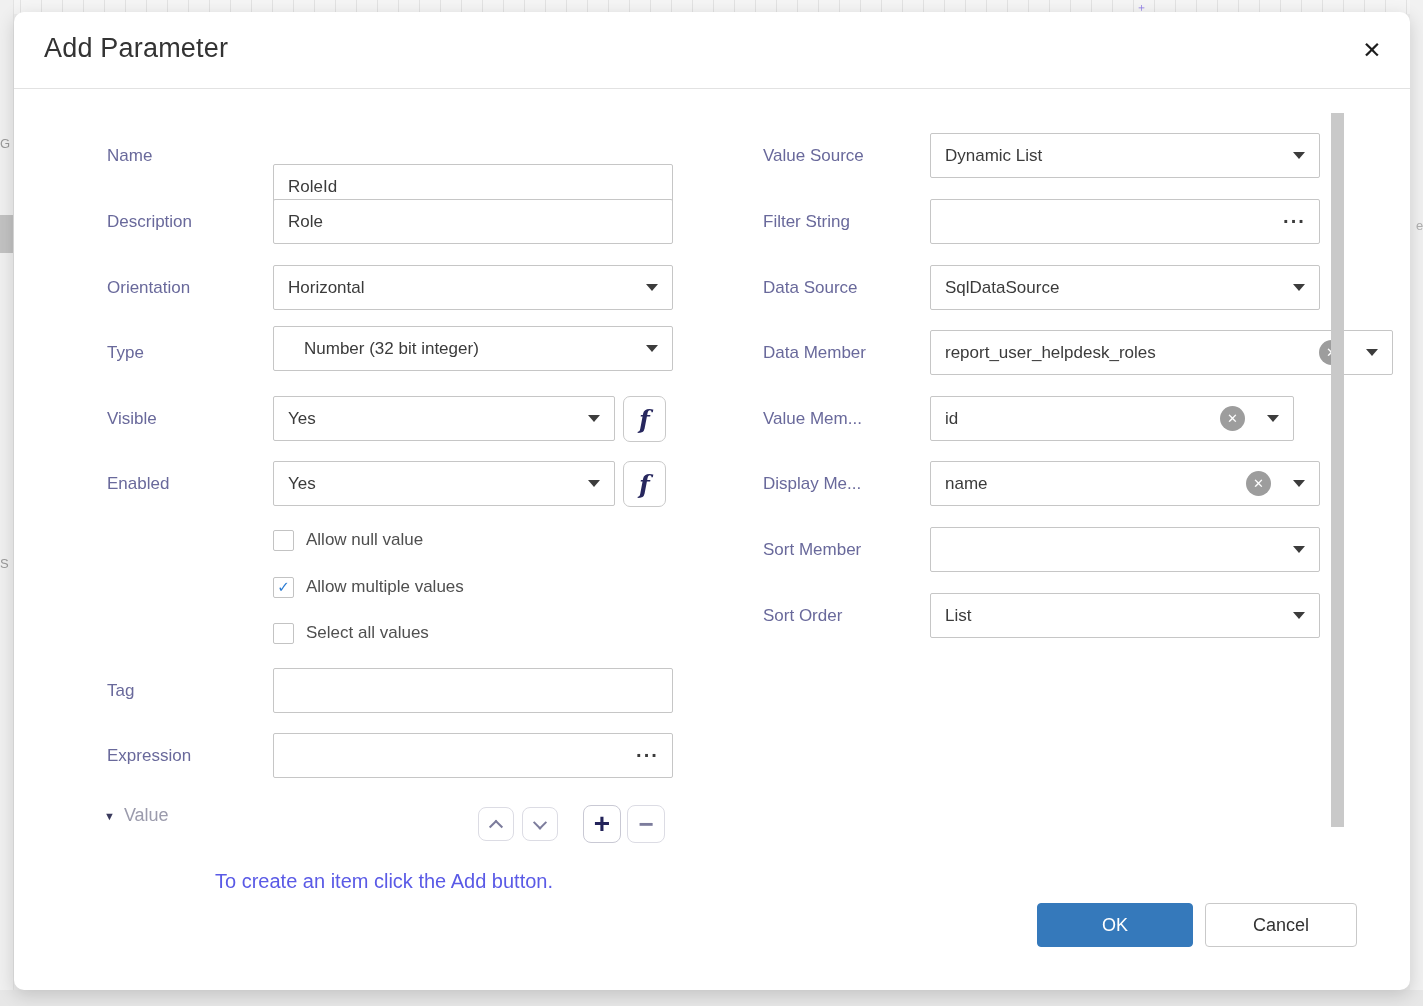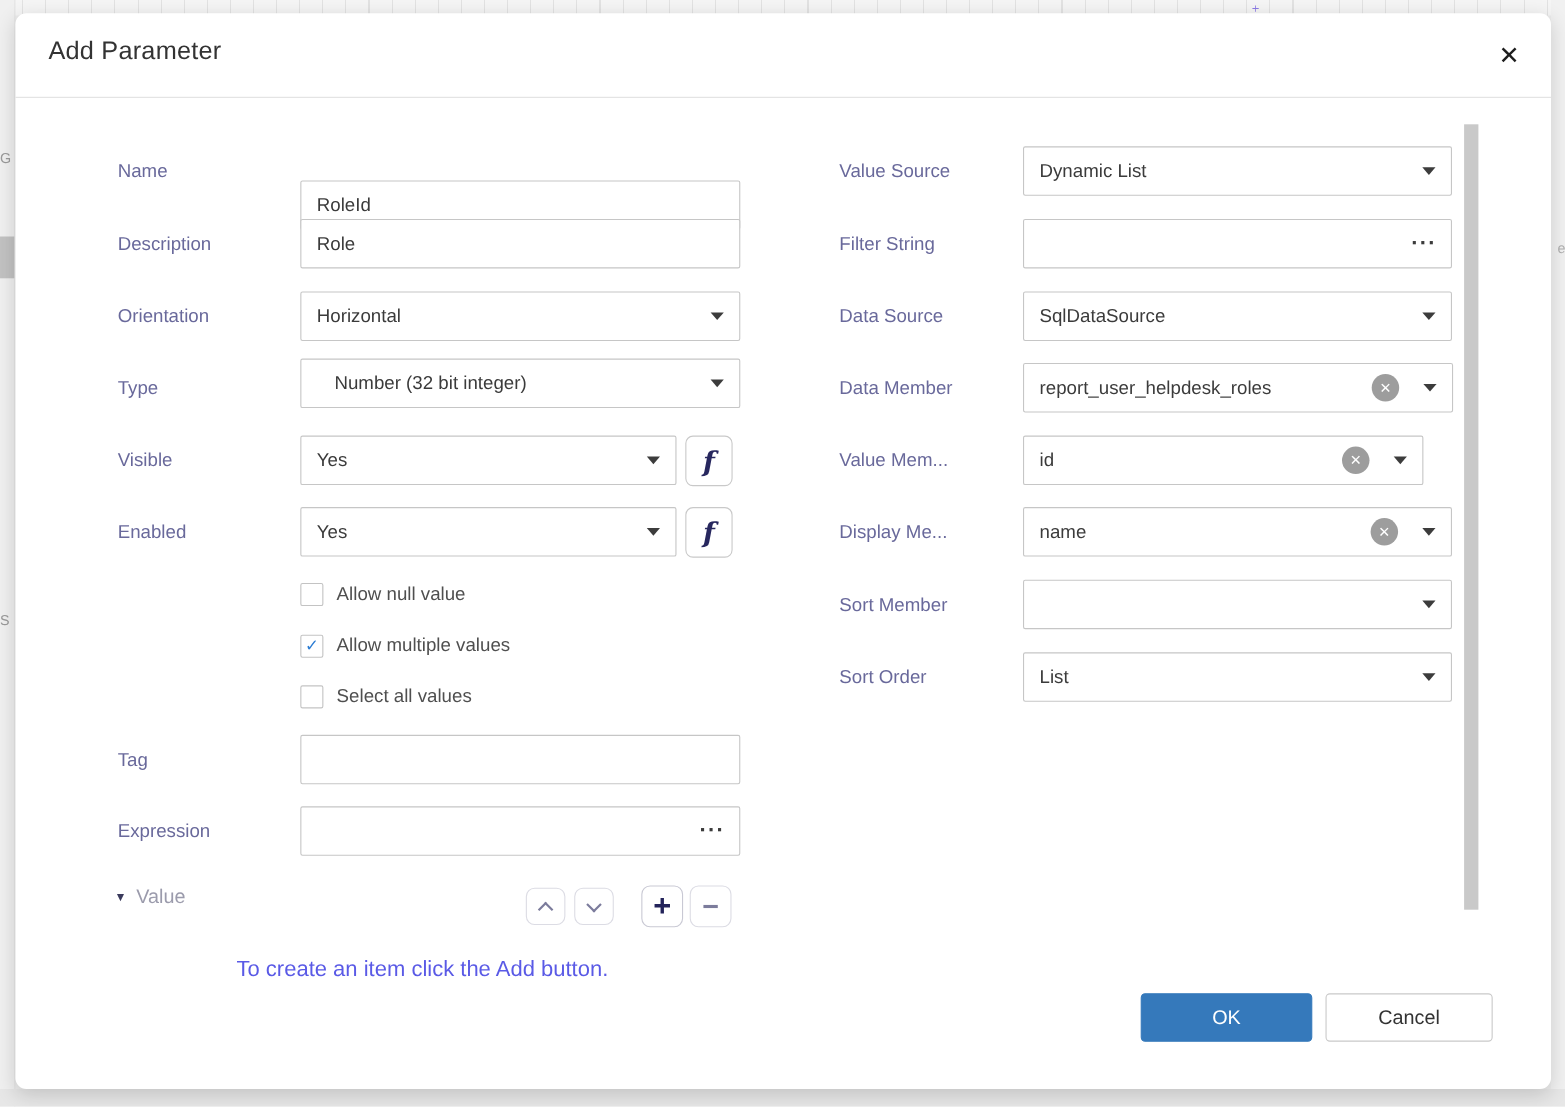--- a/index.html
+++ b/index.html
@@ -35,21 +35,21 @@
 
   
   .dialog {
     position:absolute; left:14px; top:12px; width:1396px; height:978px;
     background:#ffffff; border-radius:10px;
     box-shadow:0 5px 18px rgba(0,0,0,0.16);
   }
   .dlg-header { position:absolute; left:0; top:0; width:100%; height:76px; }
   .dlg-title {
     position:absolute; left:30px; top:21px;
-    font-size:23px; color:#333; font-weight:400; letter-spacing:0.2px;
+    font-size:27px; color:#333; font-weight:400; letter-spacing:0.2px;
   }
   .dlg-close {
     position:absolute; right:20px; top:20px; width:36px; height:36px;
     display:flex; align-items:center; justify-content:center;
     font-size:23px; color:#1d1d1d; cursor:pointer; font-weight:400;
   }
   .dlg-divider { position:absolute; left:0; top:76px; width:100%; height:1px; background:#e2e2e2; }
 
   
   .flabel {
@@ -248,21 +248,21 @@
     <span class="ellipsis-btn">···</span>
   </div>
 
   <div class="flabel" style="left:749px; top:253px;">Data Source</div>
   <div class="sel" style="left:916px; top:253px; width:390px;">
     <span class="sel-text">SqlDataSource</span>
     <span class="caret"></span>
   </div>
 
   <div class="flabel" style="left:749px; top:318px;">Data Member</div>
-  <div class="sel" style="left:916px; top:318px; width:391px;">
+  <div class="sel" style="left:916px; top:318px; width:463px;">
     <span class="sel-text">report_user_helpdesk_roles</span>
     <span class="clear-btn">✕</span>
     <span class="caret"></span>
   </div>
 
   <div class="flabel" style="left:749px; top:384px;">Value Mem...</div>
   <div class="sel" style="left:916px; top:384px; width:364px;">
     <span class="sel-text">id</span>
     <span class="clear-btn">✕</span>
     <span class="caret"></span>

